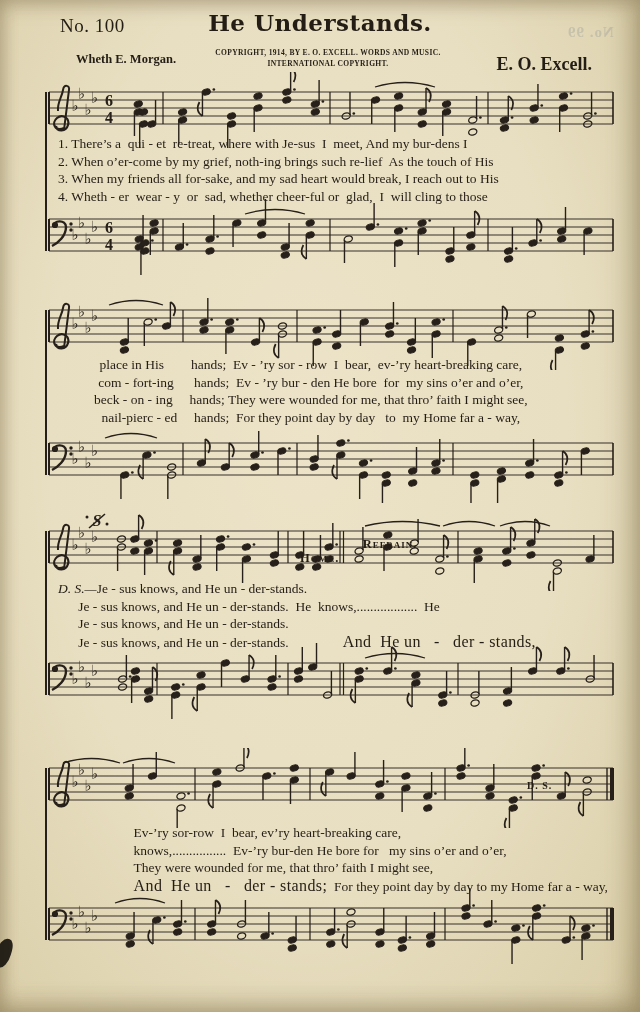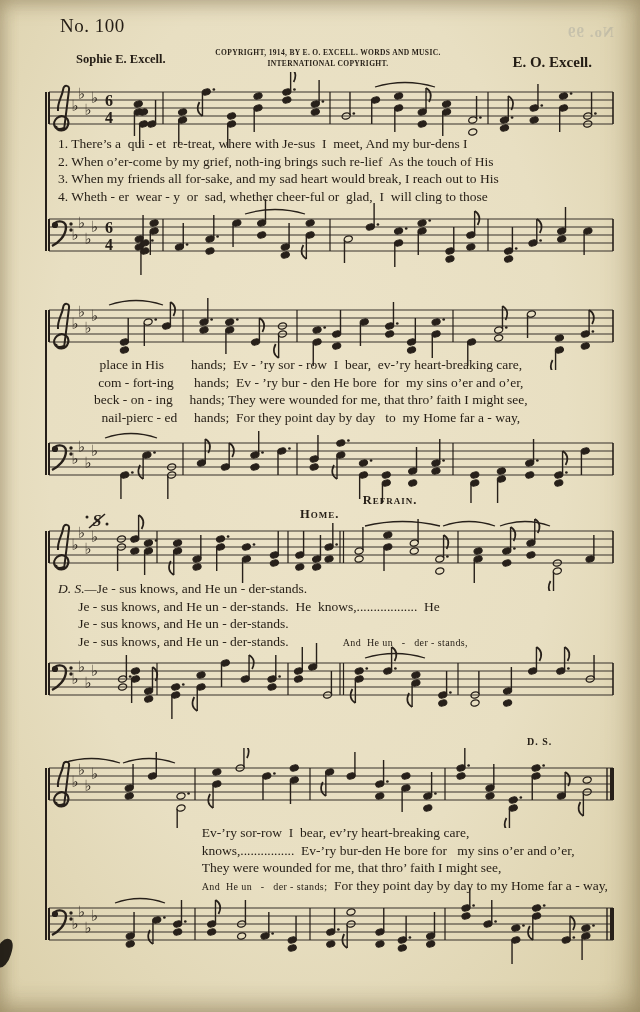--- a/index.html
+++ b/index.html
@@ -7,50 +7,51 @@
     position:relative; width:640px; height:1012px; overflow:hidden;
     background:radial-gradient(ellipse at 48% 42%, #ece3c8 0%, #e8dfc2 55%, #dcd1ac 92%, #d2c69e 100%);
     box-shadow:inset -14px 0 24px rgba(110,92,55,.28), inset 6px 0 14px rgba(110,92,55,.16),
                inset 0 -12px 20px rgba(110,92,55,.20), inset 0 8px 14px rgba(110,92,55,.12);
     font-family:"Liberation Serif", serif; color:#241d15;
   }
   .hymn-number{position:absolute; left:60px; top:15px; font-weight:normal; font-size:19px; letter-spacing:.5px;}
   .title{position:absolute; left:0; right:0; top:9px; margin:0; text-align:center;
          font-family:"DejaVu Serif", serif; font-weight:bold; font-size:23px; letter-spacing:.5px;}
   .lyricist{position:absolute; left:76px; top:52px; font-weight:bold; font-size:12.5px;}
-  .composer{position:absolute; right:48px; top:54px; font-weight:bold; font-size:15px;}
+  .composer{position:absolute; right:48px; top:54px; font-weight:bold; font-size:18px;}
   .copyright{position:absolute; left:0; right:0; top:47px; text-align:center; transform:translateX(8px);
              font-weight:bold; font-size:7.5px; letter-spacing:.35px; line-height:11px;}
   .lyrics{position:absolute; white-space:pre; font-weight:normal; font-size:13.5px; line-height:17.5px; color:#241d15;}
-  .lyrics .small{font-size:10px; letter-spacing:.4px;margin-top:32px;}
+  .lyrics .small{font-size:16px; letter-spacing:.4px;margin-top:32px;}
   .lyrics .italic{font-style:italic;}
   .lyrics .sm-gap{margin-left:54px;}
   .verses{left:58px; top:135px;}
   .cont{left:94px; top:356px;text-align:center;}
   .refa{left:58px; top:580px;}
   .refb{right:32px; top:824px; text-align:left;}
-  .label{position:absolute; font-weight:bold; font-variant:small-caps; letter-spacing:1px; font-size:12.5px;}
+  .label{position:absolute; font-weight:bold; font-variant:small-caps; letter-spacing:1px; font-size:12.5px;margin-top:44px;}
   .refrain-label{left:330px; top:493px; width:120px; text-align:center;}
   .fine-label{left:300px; top:507px;}
   .ds-label{left:527px; top:736px; font-variant:normal; font-size:10px; letter-spacing:1px;}
   .brace{position:absolute; left:45px; width:2.2px; background:#27201a;}
   .staff-svg{position:absolute; left:45px; width:575px; height:80px;}
   .ghost{position:absolute; right:26px; top:24px; font-weight:bold; font-size:15px;
          color:rgba(88,104,132,.20); transform:scaleX(-1); letter-spacing:1px;}
   .ink-speck{position:absolute; left:-4px; top:938px; width:15px; height:30px; background:#18130e;
              border-radius:62% 38% 55% 45%; transform:rotate(16deg); opacity:.92;}
 </style>
 </head>
 <body>
 
 <div class="page">
   <div class="ghost">No. 99</div>
 
   <div class="hymn-number">No. 100</div>
-  <div class="lyricist">Sophie E. Excell.</div>
+  <h1 class="title">He Understands.</h1>
+  <div class="lyricist">Wheth E. Morgan.</div>
   <div class="copyright">
     <div>COPYRIGHT, 1914, BY E. O. EXCELL.   WORDS AND MUSIC.</div>
     <div>INTERNATIONAL COPYRIGHT.</div>
   </div>
   <div class="composer">E. O. Excell.</div>
 
   <div id="braces">
       <div class="brace" style="top: 92px; height: 159px;"></div>
       <div class="brace" style="top: 310px; height: 165px;"></div>
       <div class="brace" style="top: 531px; height: 164px;"></div>

